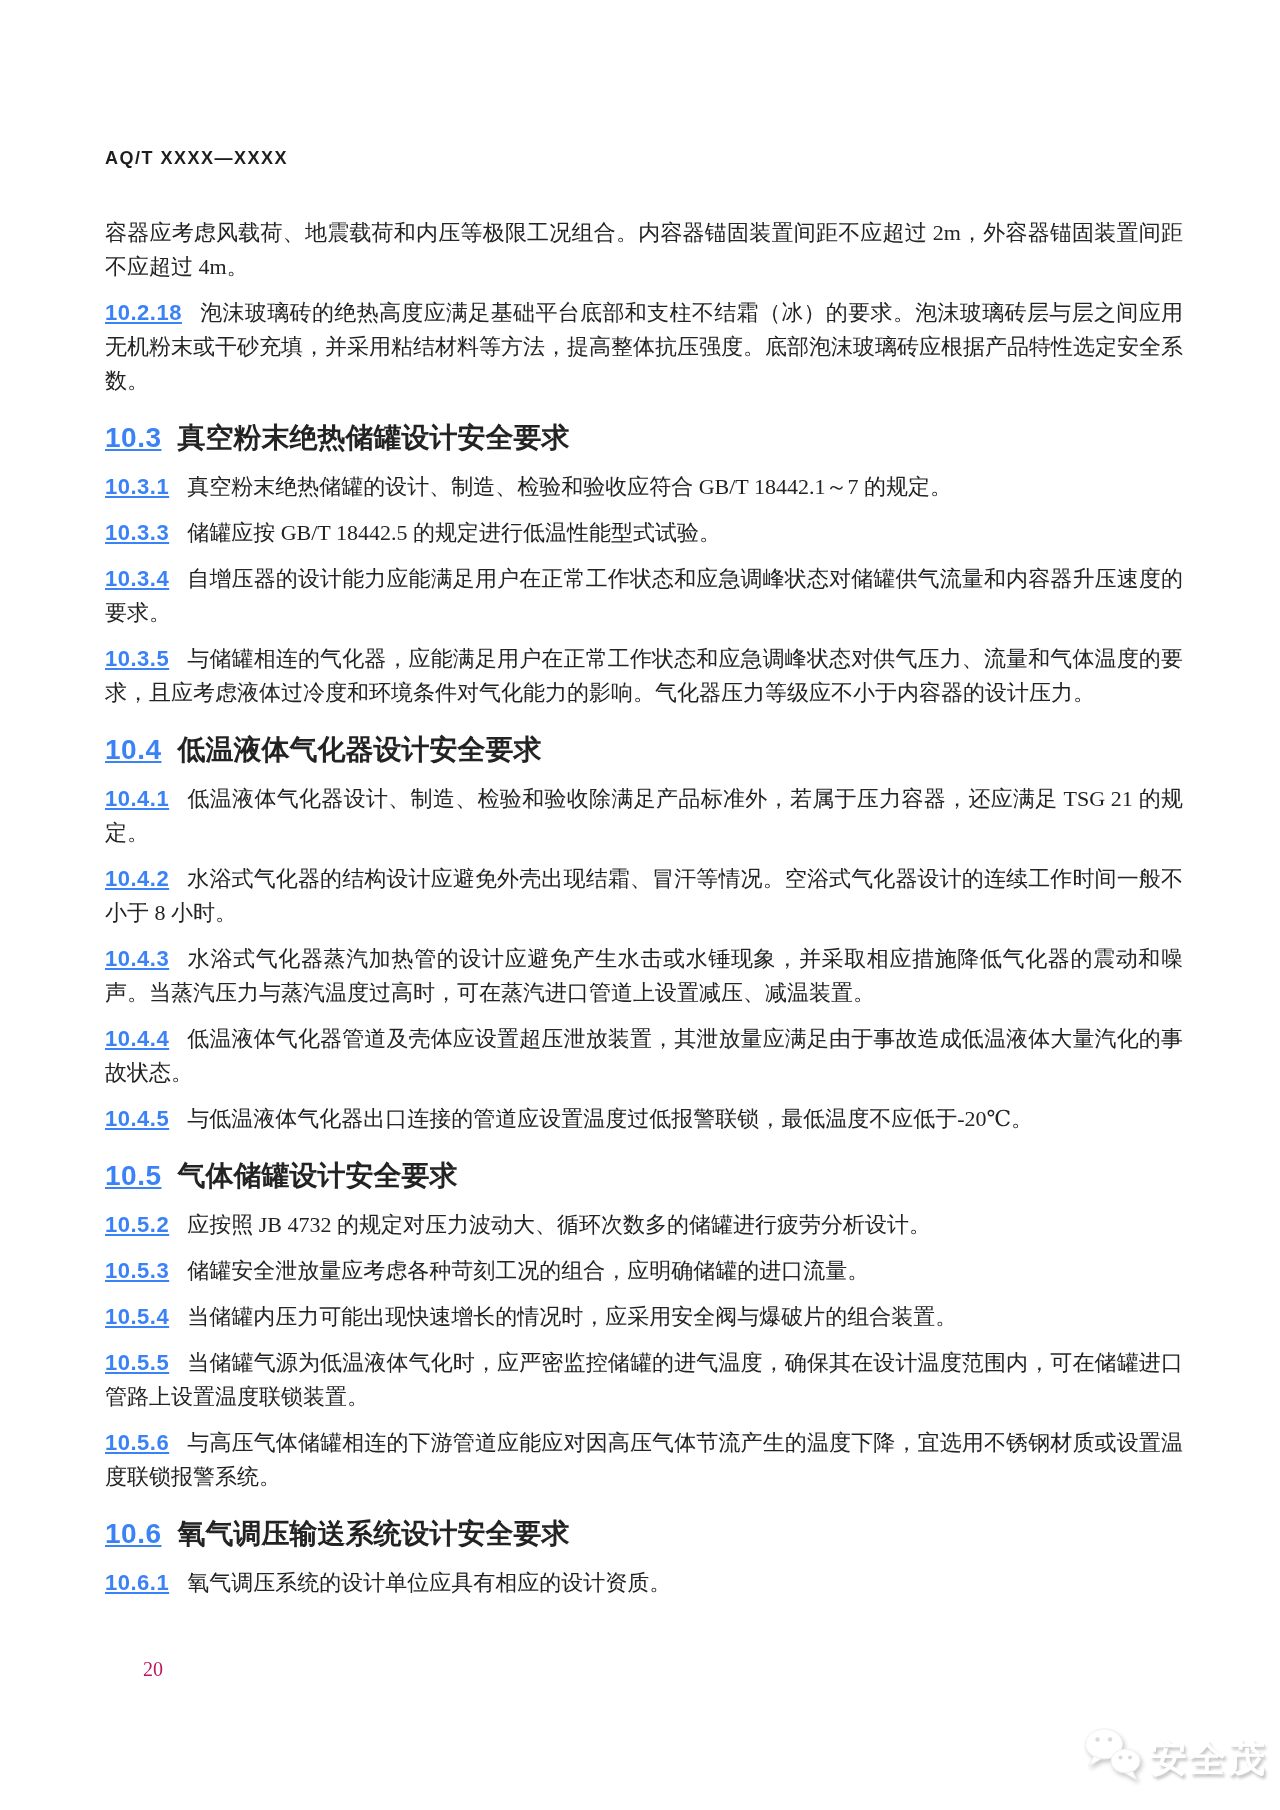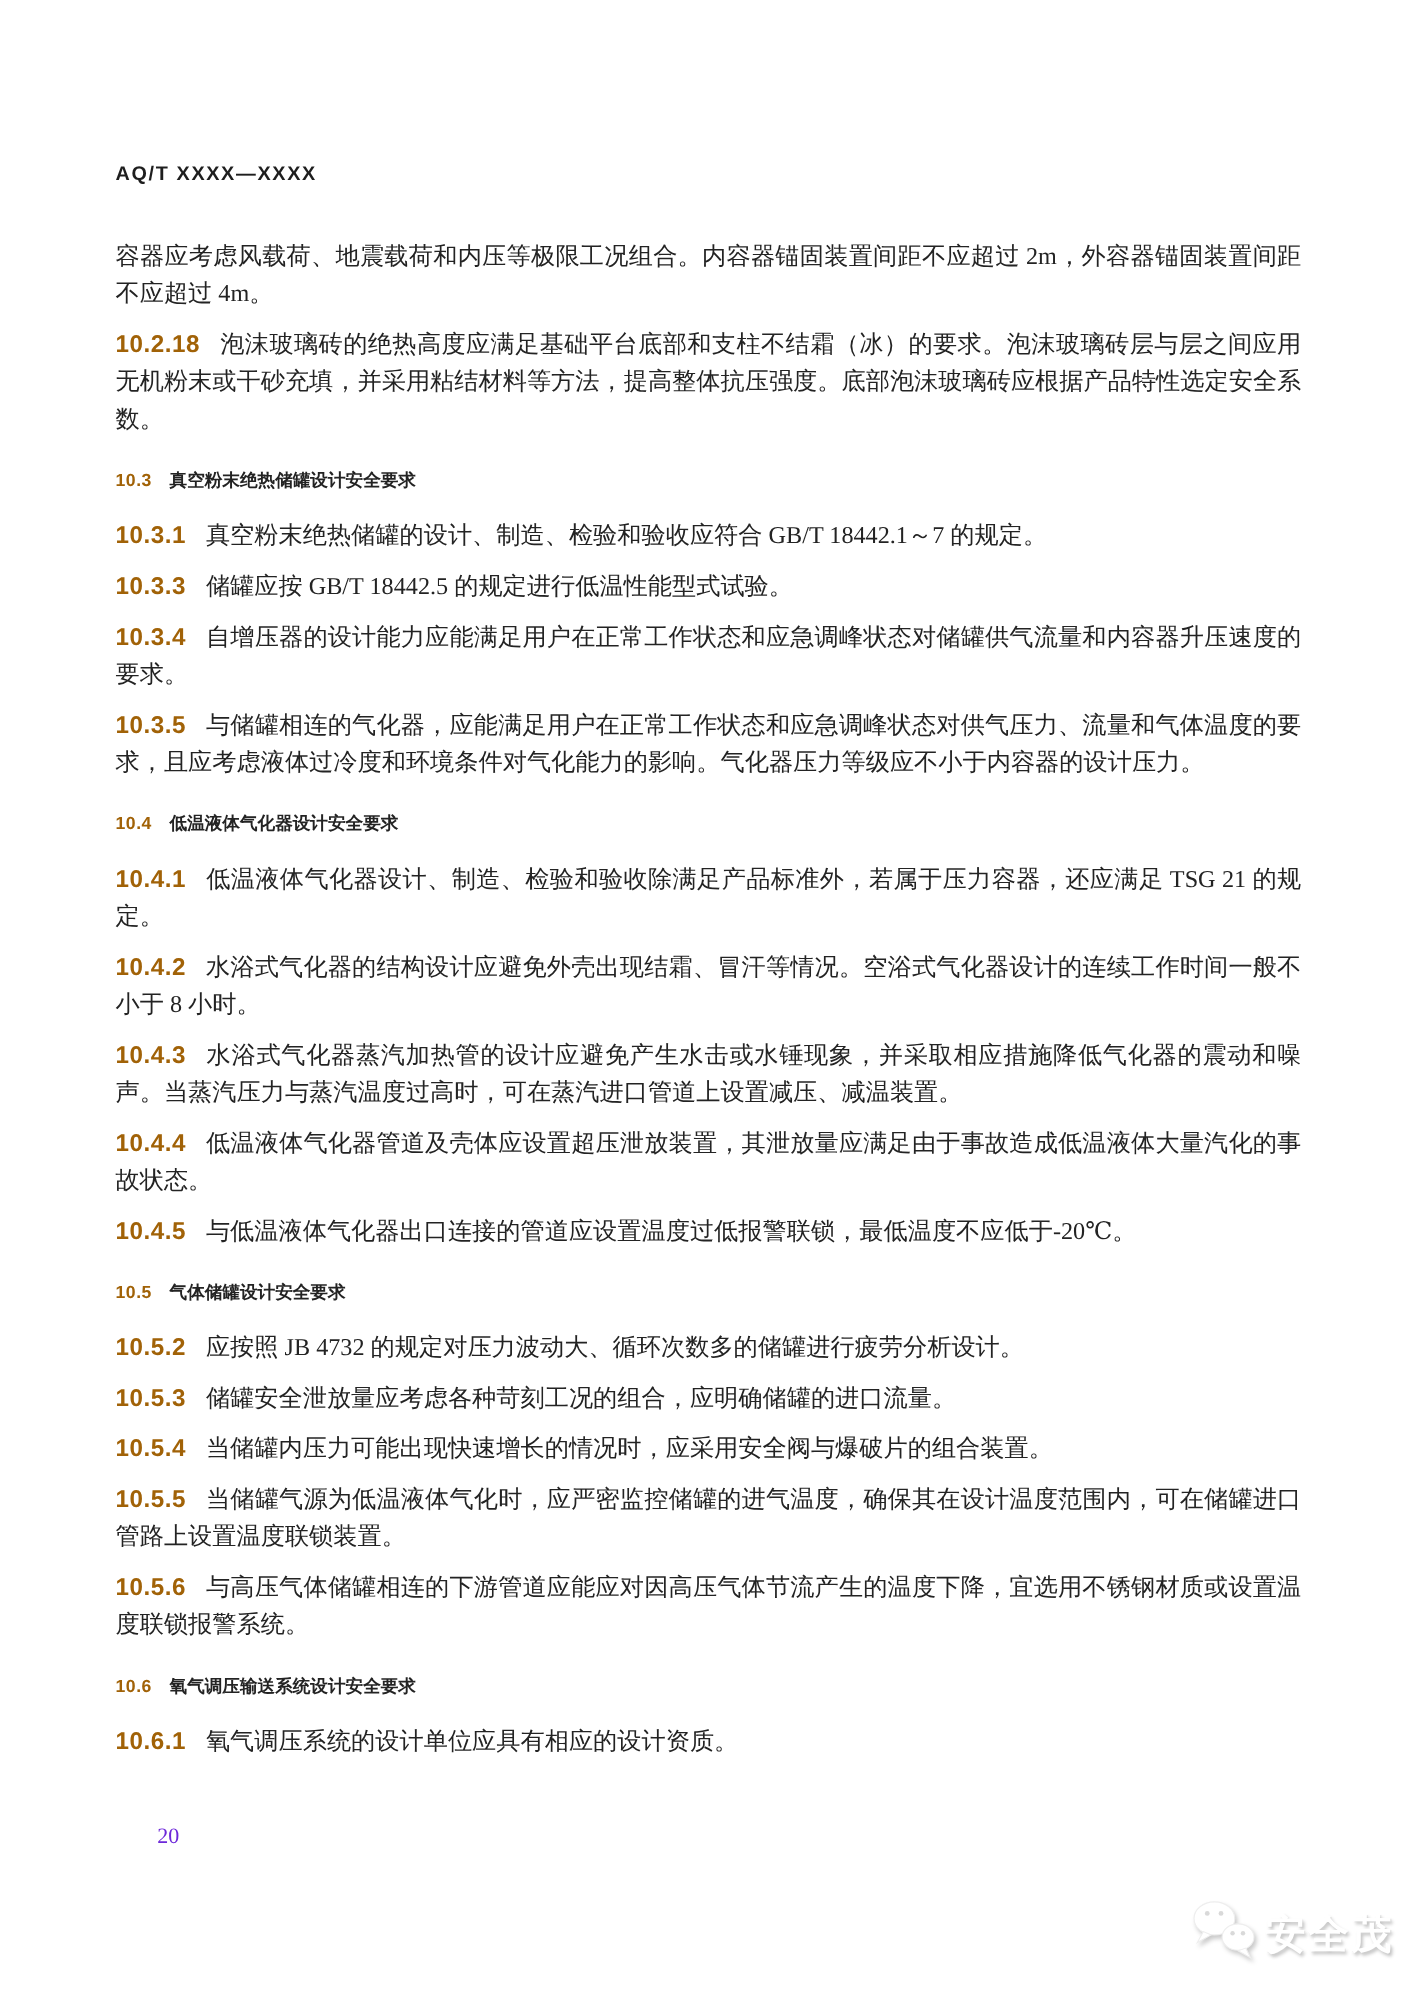--- a/index.html
+++ b/index.html
@@ -29,39 +29,40 @@
     width: 1078px;
     font-size: 22px;
     line-height: 34px;
     text-align: justify;
     color: #232323;
   }
   .content p { margin: 12px 0 5px 0; }
   .content p.heading {
     font-family: "Liberation Sans", "DejaVu Sans", sans-serif;
     font-weight: bold;
-    font-size: 16px;
+    font-size: 28px;
     margin: 23px 0 15px 0;
     text-align: left;
   }
   .content .num {
     font-family: "Liberation Sans", "DejaVu Sans", sans-serif;
     font-weight: 600;
     letter-spacing: 0.5px;
     margin-right: 18px;
-    color: #a16207;
+    color: #3b82f6;
+    text-decoration: underline;
   }
   .content p.heading .num { margin-right: 16px; }
   .footer-pageno {
     position: absolute;
     top: 1658px;
     left: 143px;
     font-family: "Liberation Serif", "DejaVu Serif", serif;
     font-size: 20px;
-    color: #6d28d9;
+    color: #be185d;
   }
   .watermark {
     position: absolute;
     top: 1726px;
     left: 1082px;
     display: flex;
     align-items: flex-end;
     gap: 6px;
   }
   .wm-logo-wrap svg { filter: drop-shadow(2px 3px 2px #c9c9c9); display: block; }

